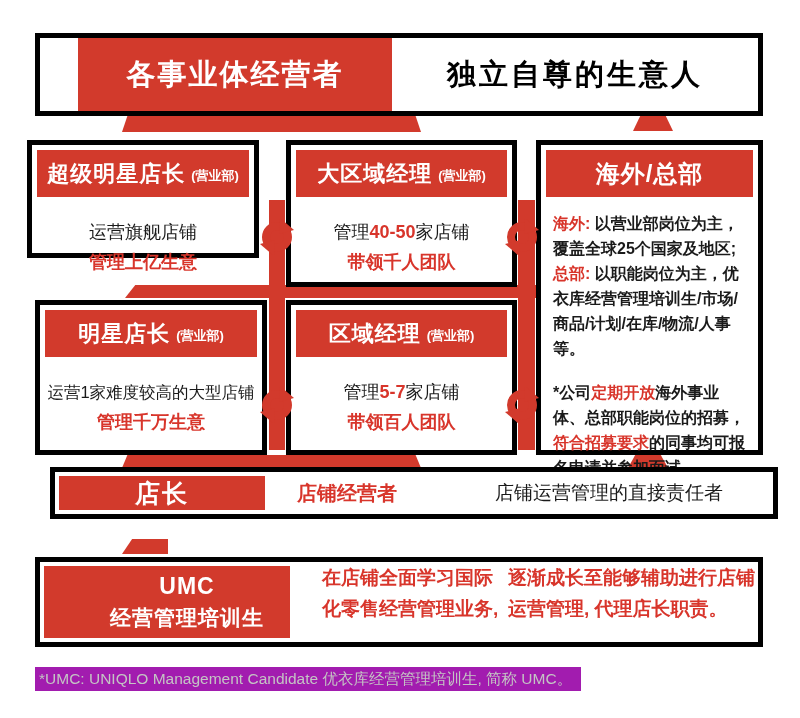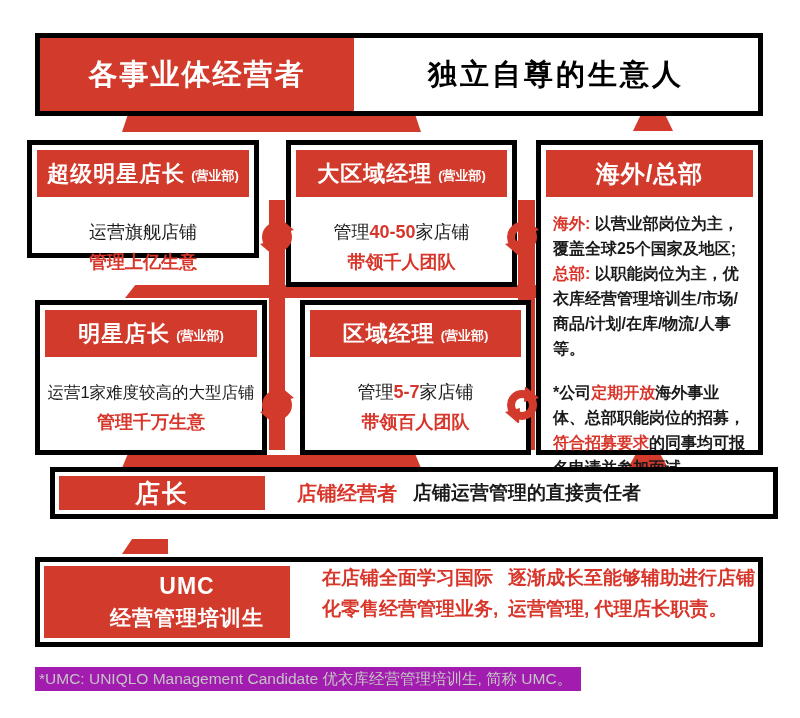--- a/index.html
+++ b/index.html
@@ -7,21 +7,21 @@
     --red-text:#d8352b;
     --ink:#1a1a1a;
   }
   html,body{margin:0;padding:0;background:#fff;}
   body{font-family:"Liberation Sans","DejaVu Sans",sans-serif;color:var(--ink);}
   #canvas{position:relative;width:800px;height:718px;background:#fff;overflow:hidden;}
 
   .box{position:absolute;border:5px solid #000;background:#fff;box-sizing:border-box;}
 
   
-  #top-banner{left:35px;top:33px;width:728px;height:83px;display:flex;}
+  #top-banner{left:35px;top:33px;width:728px;height:83px;display:flex;padding-left:38px;}
   #top-banner .red-half{width:314px;height:100%;background:var(--red);display:flex;align-items:center;justify-content:center;}
   #top-banner .red-half span{color:#fff;font-size:29px;font-weight:bold;letter-spacing:2px;}
   #top-banner .white-half{flex:1;display:flex;align-items:center;justify-content:center;}
   #top-banner .white-half span{color:#000;font-size:29px;font-weight:bold;letter-spacing:3px;}
 
   
   .arrow{position:absolute;background:var(--red);}
   .trap-wide{clip-path:polygon(0 100%,1.8% 0,98.2% 0,100% 100%);}
   .trap-small{clip-path:polygon(0 100%,18% 0,82% 0,100% 100%);}
   .trap-left{clip-path:polygon(0 100%,22% 0,100% 0,100% 100%);}
@@ -41,23 +41,23 @@
   
   #overseas .cell-hdr .t{font-size:24px;}
   #overseas .obody{padding:9px 11px 0 12px;font-size:16px;line-height:25px;font-weight:600;text-align:left;}
   #overseas .rlab{color:var(--red-text);font-weight:bold;}
   #overseas .note{margin-top:19px;}
 
   
   #dz-box{display:flex;align-items:stretch;}
   .red-block{margin:4px;width:206px;background:var(--red);display:flex;flex-direction:column;align-items:center;justify-content:center;color:#fff;}
   #dz-box .red-block span{font-size:25px;font-weight:bold;letter-spacing:2px;}
-  #dz-box .rowbody{flex:1;display:flex;align-items:center;padding-left:28px;font-size:19px;}
+  #dz-box .rowbody{flex:1;display:flex;align-items:center;padding-left:28px;font-size:19px;gap:46px;}
   #dz-box .role{color:var(--red-text);font-weight:bold;font-size:20px;margin-right:16px;}
-  #dz-box .desc{font-weight:700;}
+  #dz-box .desc{font-weight:400;margin-left:36px;}
 
   
   #umc-box{display:flex;align-items:stretch;}
   #umc-box .red-block{line-height:1.45;padding-left:40px;}
   #umc-box .red-block .u1{font-size:23px;font-weight:bold;letter-spacing:1px;}
   #umc-box .red-block .u2{font-size:21px;font-weight:bold;letter-spacing:1px;}
   #umc-box .rowbody{flex:1;display:flex;flex-direction:row;justify-content:center;padding-left:28px;color:var(--red-text);font-weight:bold;font-size:19px;line-height:31px;}
 
   
   #footnote{position:absolute;left:35px;top:667px;height:24px;background:#a21caf;color:#c4c4c4;
@@ -146,21 +146,21 @@
     <div class="cell-hdr">
       <span class="t">明星店长</span>
       <span class="d">(营业部)</span>
     </div>
     <div class="cell-body" style="font-size:16.5px;">
       <div>运营1家难度较高的大型店铺</div>
       <div class="l2" style="font-size:18px;">管理千万生意</div>
     </div>
   </div>
 
-  <div class="box" style="left:300px;top:300px;width:231px;height:155px;">
+  <div class="box" style="left:286px;top:300px;width:231px;height:155px;">
     <div class="cell-hdr">
       <span class="t">区域经理</span>
       <span class="d">(营业部)</span>
     </div>
     <div class="cell-body">
       <div><span>管理</span><span class="hl">5-7</span><span>家店铺</span></div>
       <div class="l2">带领百人团队</div>
     </div>
   </div>
 

